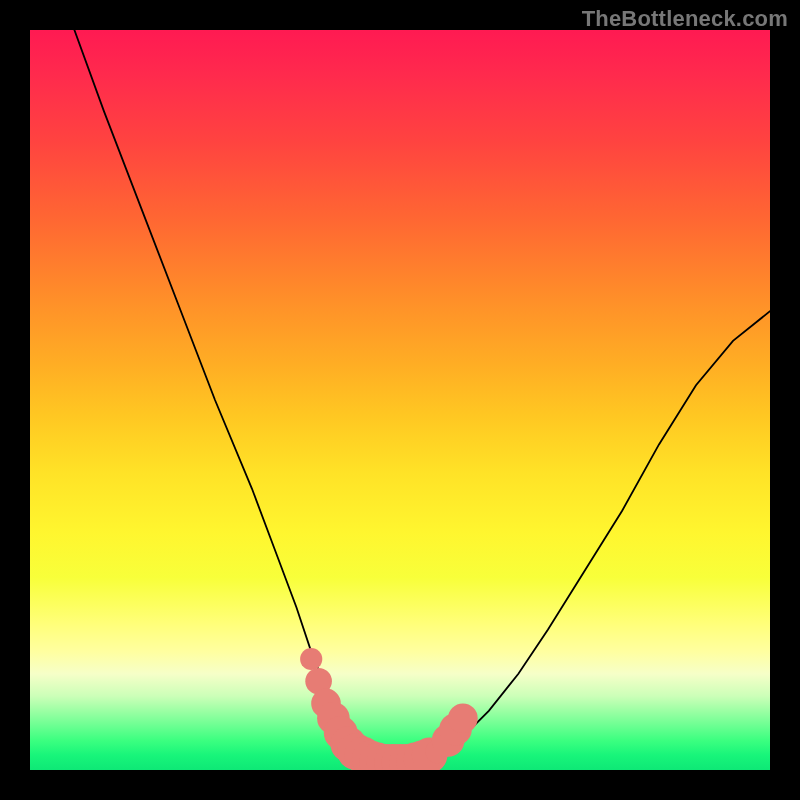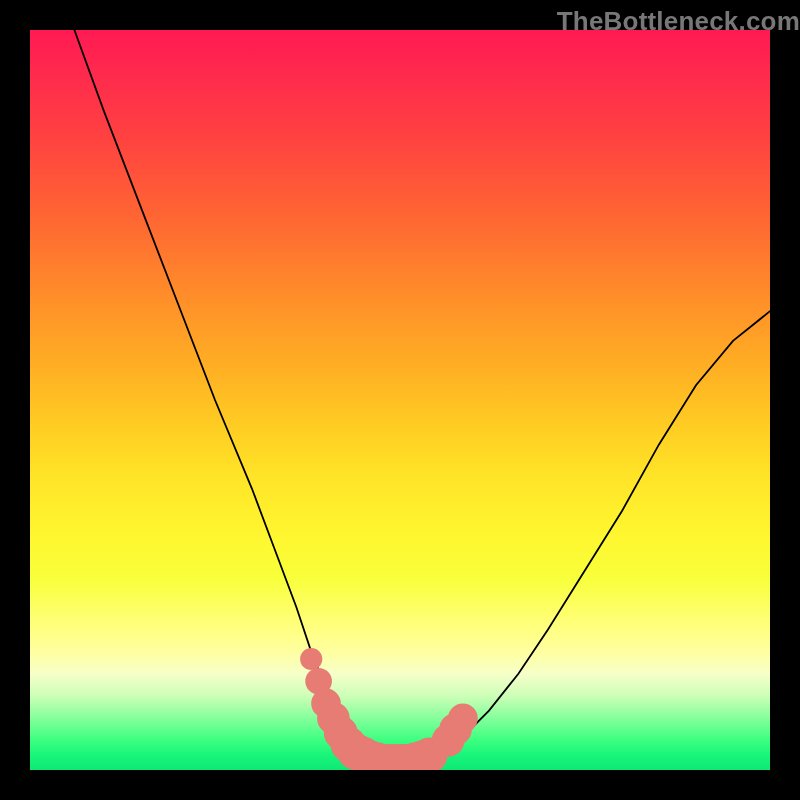--- a/index.html
+++ b/index.html
@@ -42,23 +42,23 @@
       #6cff92 94%,
       #3cff80 96%,
       #18f57a 98%,
       #0ee876 100%
     );
     overflow: hidden; 
   }
   .watermark {
     position: absolute;
     top: 6px;
-    right: 0;
+    right: 12px;
     color: #777;
-    font-size: 26px;
+    font-size: 22px;
     font-weight: 600;
     letter-spacing: 0.2px;
   }
   svg.overlay {
     position: absolute;
     left: 0;
     top: 0;
     width: 740px;
     height: 740px;
   }

